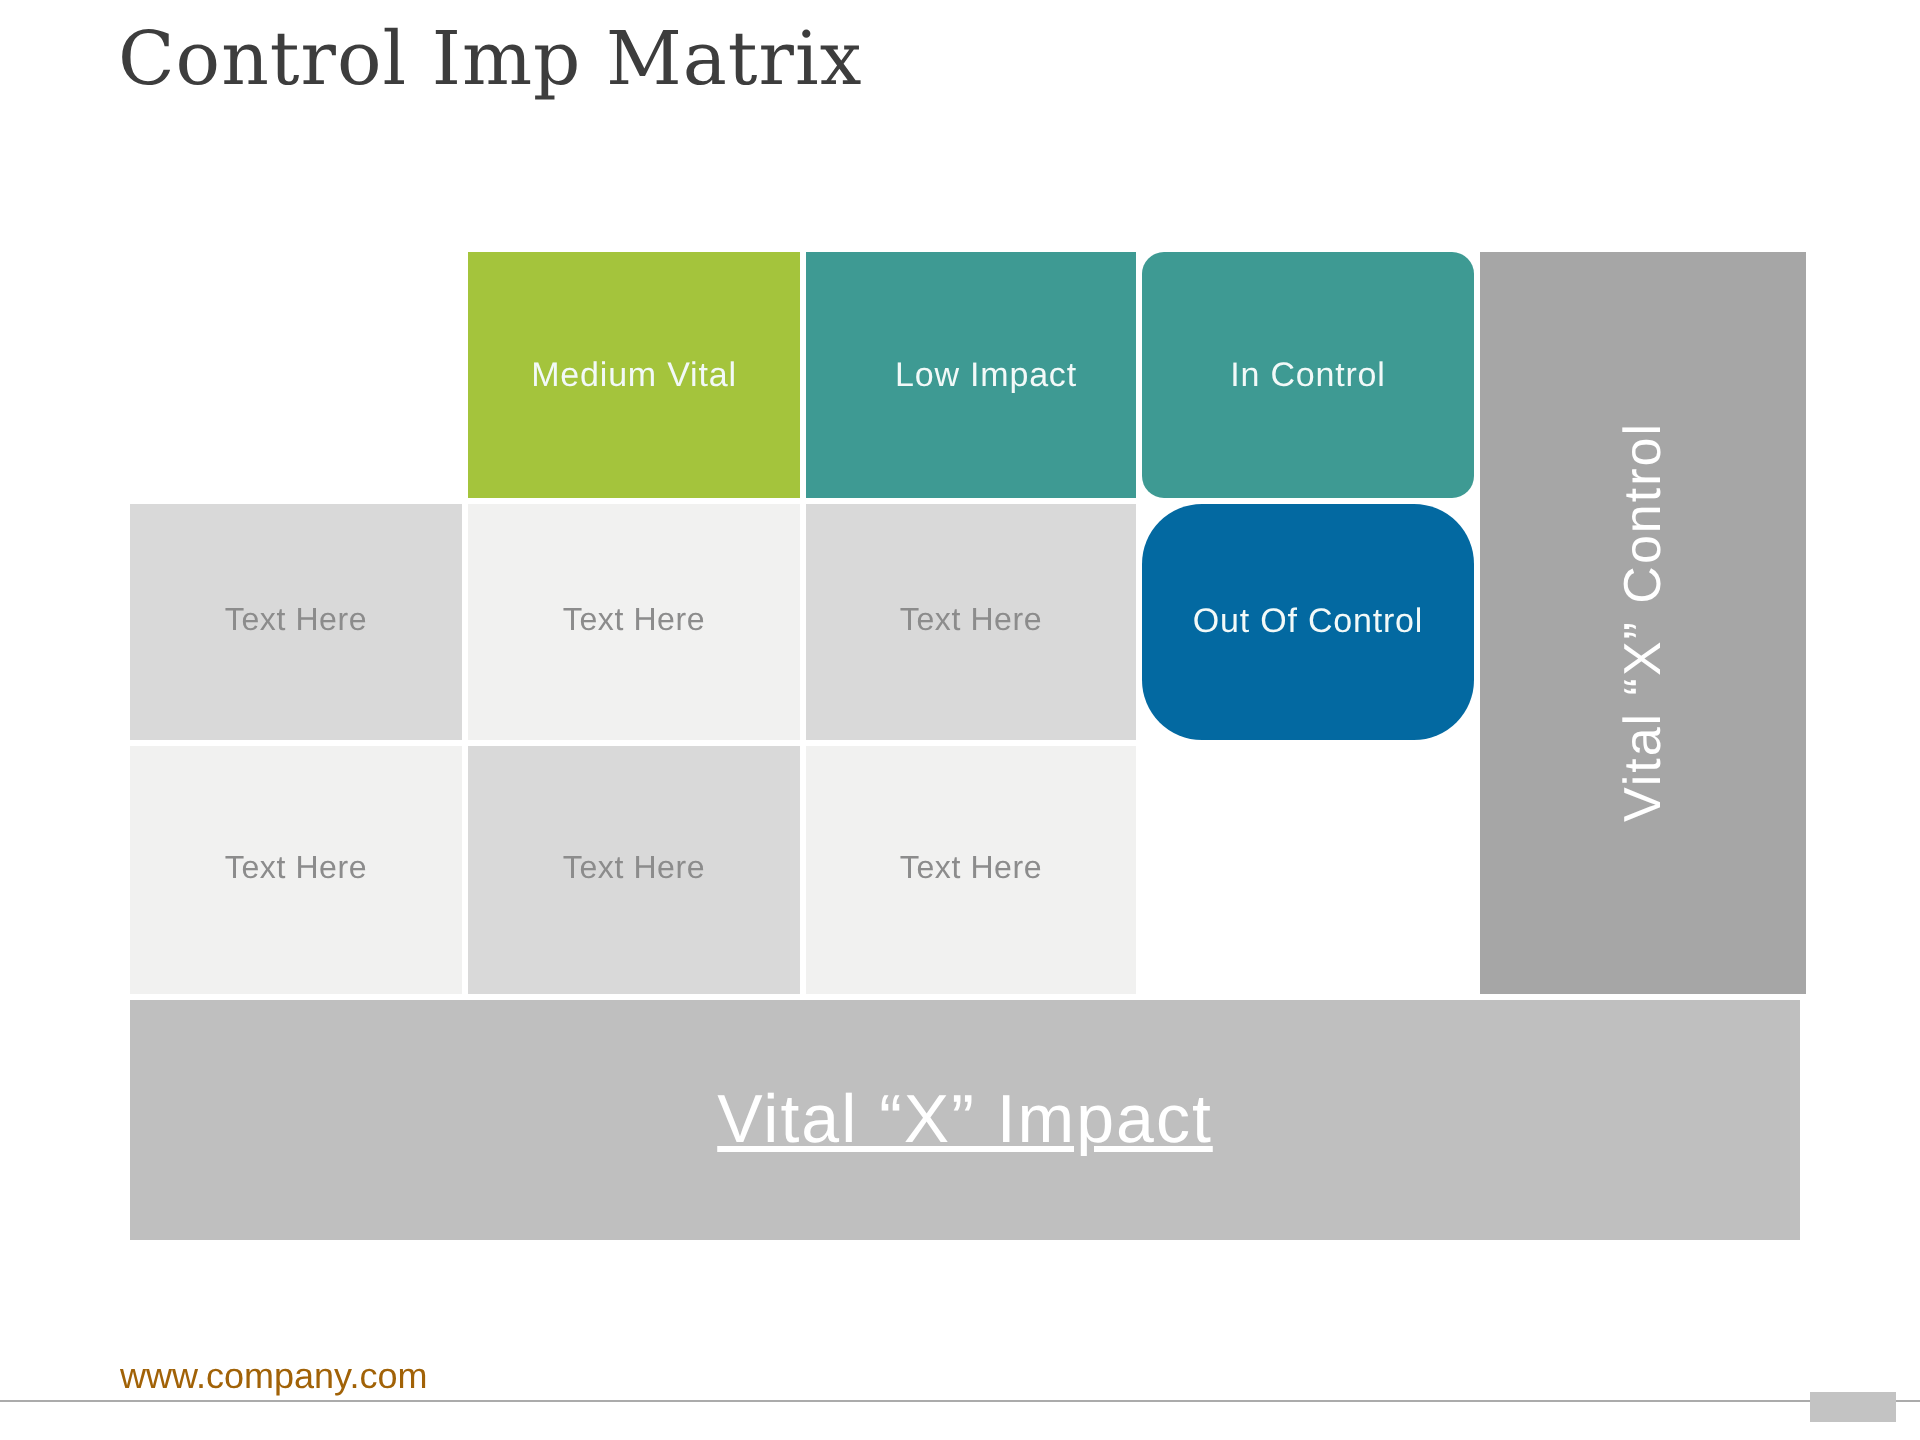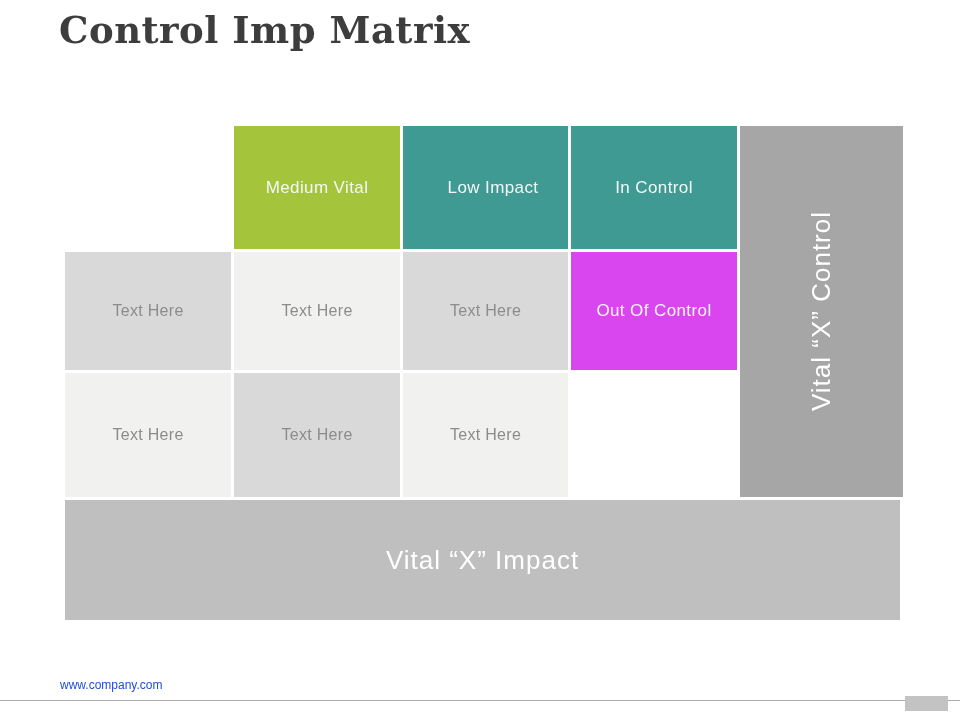--- a/index.html
+++ b/index.html
@@ -2,21 +2,21 @@
 <html><head>
 <meta charset="utf-8">
 <style>
   html,body { margin:0; padding:0; background:#ffffff; }
   .slide {
     position:relative; width:960px; height:720px; background:#ffffff;
     font-family:"Liberation Sans", sans-serif; overflow:hidden;
   }
   .title {
     position:absolute; left:59px; top:8px; margin:0;
-    font-family:"DejaVu Serif", serif; font-weight:700;
+    font-family:"DejaVu Serif", serif; font-weight:400;
     font-size:37px; color:#3d3d3d; letter-spacing:0.5px;
   }
   .matrix {
     position:absolute; left:65px; top:126px;
     display:grid;
     grid-template-columns:166px 166px 165px 166px 163px;
     grid-template-rows:123px 118px 124px;
     gap:3px;
   }
   .corner { background:#ffffff; }
@@ -33,28 +33,28 @@
     display:flex; align-items:center; justify-content:center;
   }
   .vbar-label {
     writing-mode:vertical-rl; transform:rotate(180deg);
     color:#ffffff; font-size:26px; letter-spacing:1px;
   }
   .bottom-bar {
     position:absolute; left:65px; top:500px; width:835px; height:120px;
     display:flex; align-items:center; justify-content:center;
   }
-  .bottom-bar-label { color:#ffffff; font-size:26px; letter-spacing:1px; }
+  .bottom-bar-label { color:#ffffff; font-size:34px; letter-spacing:1px;text-decoration:underline; }
   .footer-line {
     position:absolute; left:0; top:700px; width:960px; height:1px;
     background:#ababab;
   }
   .footer-url {
     position:absolute; left:60px; top:678px;
-    font-size:12px; color:#1d4ed8; text-decoration:none;
+    font-size:18px; color:#a16207; text-decoration:none;
   }
   .page-number {
     position:absolute; right:22px; top:685px;
     font-size:20px; color:#7f7f7f;margin-top:33px;
   }
   .page-tab {
     position:absolute; left:905px; top:696px; width:43px; height:15px;
     background:#c3c3c3;
   }
 </style>
@@ -73,34 +73,34 @@
       <span>Medium Vital</span>
     </div>
     <div class="hcell" style="background: rgb(62, 154, 147); padding-left: 15px;">
       <span>Low Impact</span>
     </div>
 
     <div class="vbar" style="background: rgb(166, 166, 166);">
       <span class="vbar-label">Vital “X” Control</span>
     </div>
 
-    <div class="rcell" style="background: rgb(62, 154, 147);">
+    <div class="rcell" style="background: rgb(62, 154, 147); border-radius: 11px;">
       <span>In Control</span>
     </div>
     <div class="dcell" style="background: rgb(217, 217, 217);">
       <span>Text Here</span>
     </div>
     <div class="dcell" style="background: rgb(241, 241, 240);">
       <span>Text Here</span>
     </div>
     <div class="dcell" style="background: rgb(217, 217, 217);">
       <span>Text Here</span>
     </div>
 
-    <div class="rcell" style="background: #d946ef;">
+    <div class="rcell" style="background: #0369a1; border-radius: 30px;">
       <span>Out Of Control</span>
     </div>
     <div class="dcell" style="background: rgb(241, 241, 240);">
       <span>Text Here</span>
     </div>
     <div class="dcell" style="background: rgb(217, 217, 217);">
       <span>Text Here</span>
     </div>
     <div class="dcell" style="background: rgb(241, 241, 240);">
       <span>Text Here</span>

